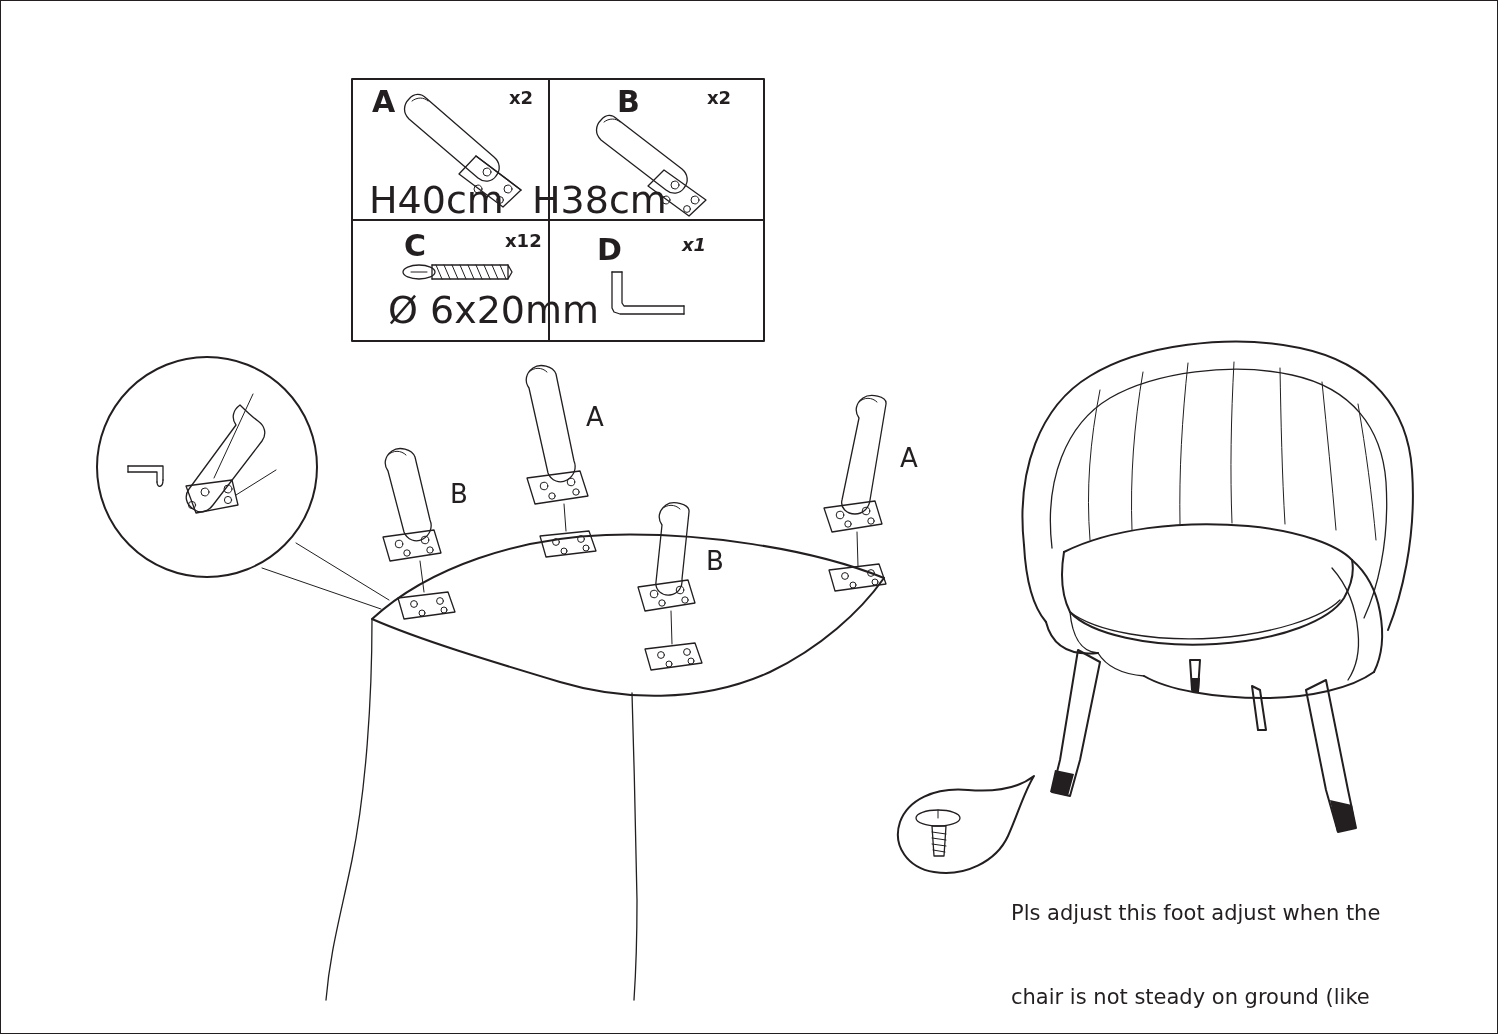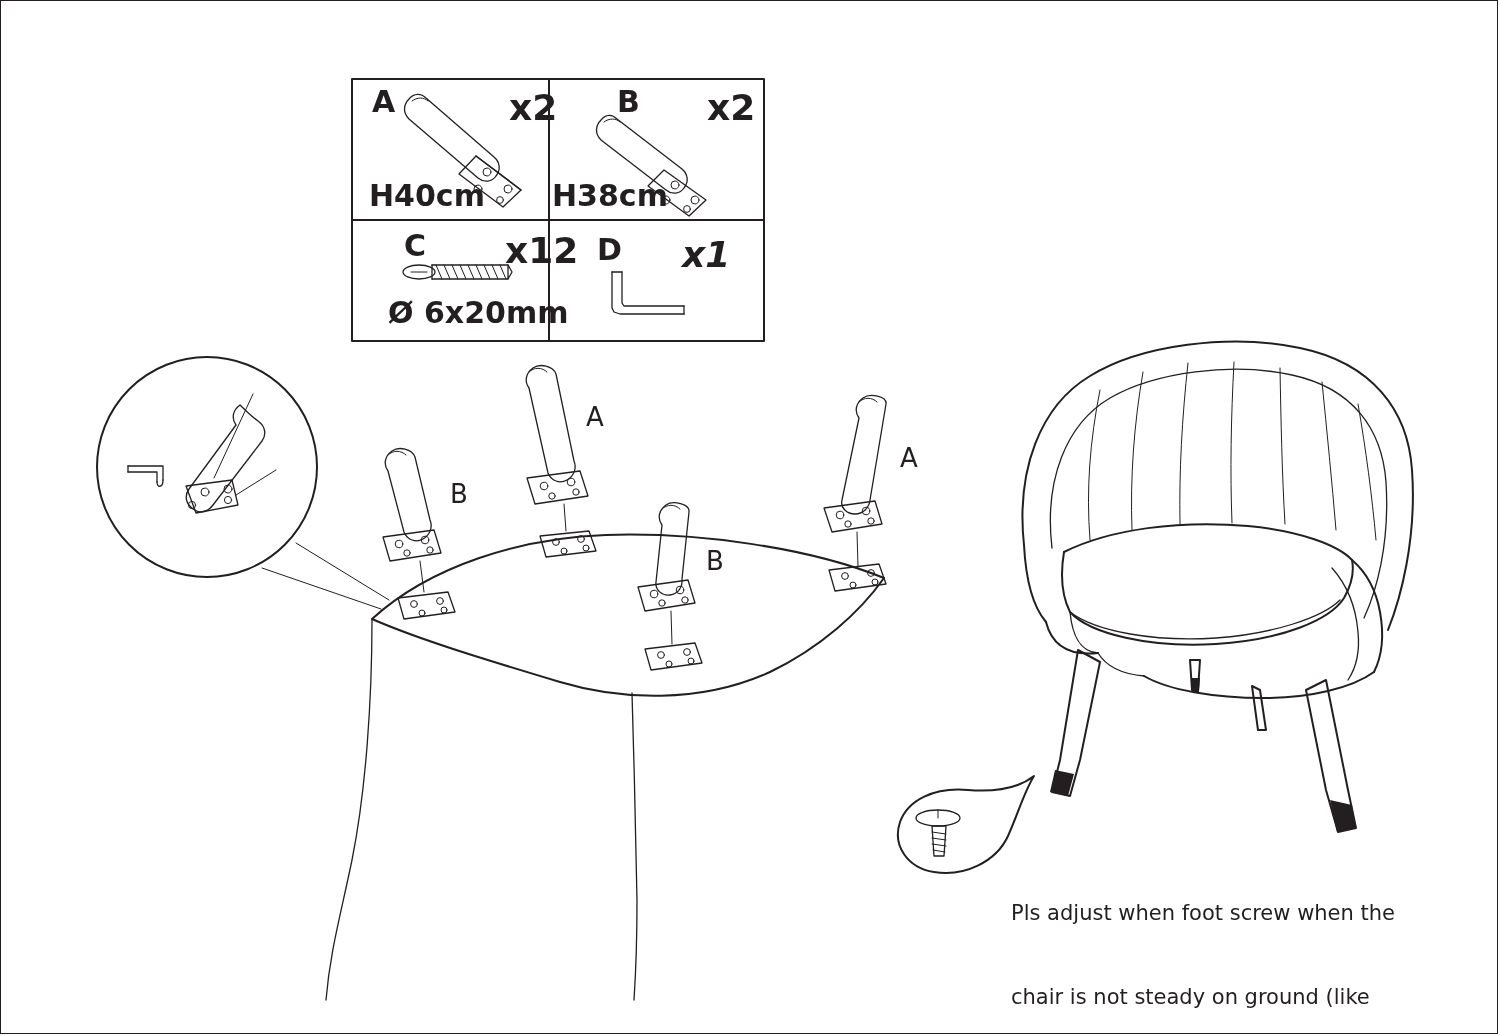--- a/index.html
+++ b/index.html
@@ -62,26 +62,26 @@
     color: #231f20;
     font-family: "DejaVu Sans", sans-serif;
     white-space: pre;
     line-height: 1.18;
   }
   .lbl-partcode {
     font-size: 30px;
     font-weight: bold;
   }
   .lbl-qty {
-    font-size: 36px;
+    font-size: 18px;
     font-weight: bold;
   }
   .lbl-dim {
-    font-size: 30px;
-    font-weight: bold;
+    font-size: 38px;
+    font-weight: normal;
   }
   .lbl-callout {
     font-size: 26px;
     font-weight: normal;
   }
   .lbl-note {
     font-size: 21px;
     font-weight: normal;
     line-height: 1.32;
   }
@@ -288,35 +288,35 @@
     </g>
 
   </svg>
 
   <div class="lbl lbl-partcode" style="left:372px; top:84px;">A</div>
   <div class="lbl lbl-qty" style="left:509px; top:87px;">x2</div>
   <div class="lbl lbl-dim" style="left:369px; top:178px;">H40cm</div>
 
   <div class="lbl lbl-partcode" style="left:617px; top:84px;">B</div>
   <div class="lbl lbl-qty" style="left:707px; top:87px;">x2</div>
-  <div class="lbl lbl-dim" style="left:552px; top:178px;">H38cm</div>
+  <div class="lbl lbl-dim" style="left:532px; top:178px;">H38cm</div>
 
   <div class="lbl lbl-partcode" style="left:404px; top:228px;">C</div>
   <div class="lbl lbl-qty" style="left:489px; top:230px;margin-left:16px;">x12</div>
-  <div class="lbl lbl-dim" style="left:388px; top:295px;">Ø 6x20mm</div>
+  <div class="lbl lbl-dim" style="left:388px; top:288px;">Ø 6x20mm</div>
 
   <div class="lbl lbl-partcode" style="left:597px; top:232px;">D</div>
   <div class="lbl lbl-qty" style="left:682px; top:234px;font-style:italic;">x1</div>
 
   <div class="lbl lbl-callout" style="left:450px; top:479px;">B</div>
   <div class="lbl lbl-callout" style="left:586px; top:402px;">A</div>
   <div class="lbl lbl-callout" style="left:706px; top:546px;">B</div>
   <div class="lbl lbl-callout" style="left:900px; top:443px;">A</div>
 
   <div class="lbl lbl-note" style="left:1011px; top:845px;">
-    <div>Pls adjust when foot screw when the</div>
+    <div>Pls adjust this foot adjust when the</div>
     <div>chair is not steady on ground (like</div>
     
     
     
   </div>
 
 </div>
 
 </body></html>

